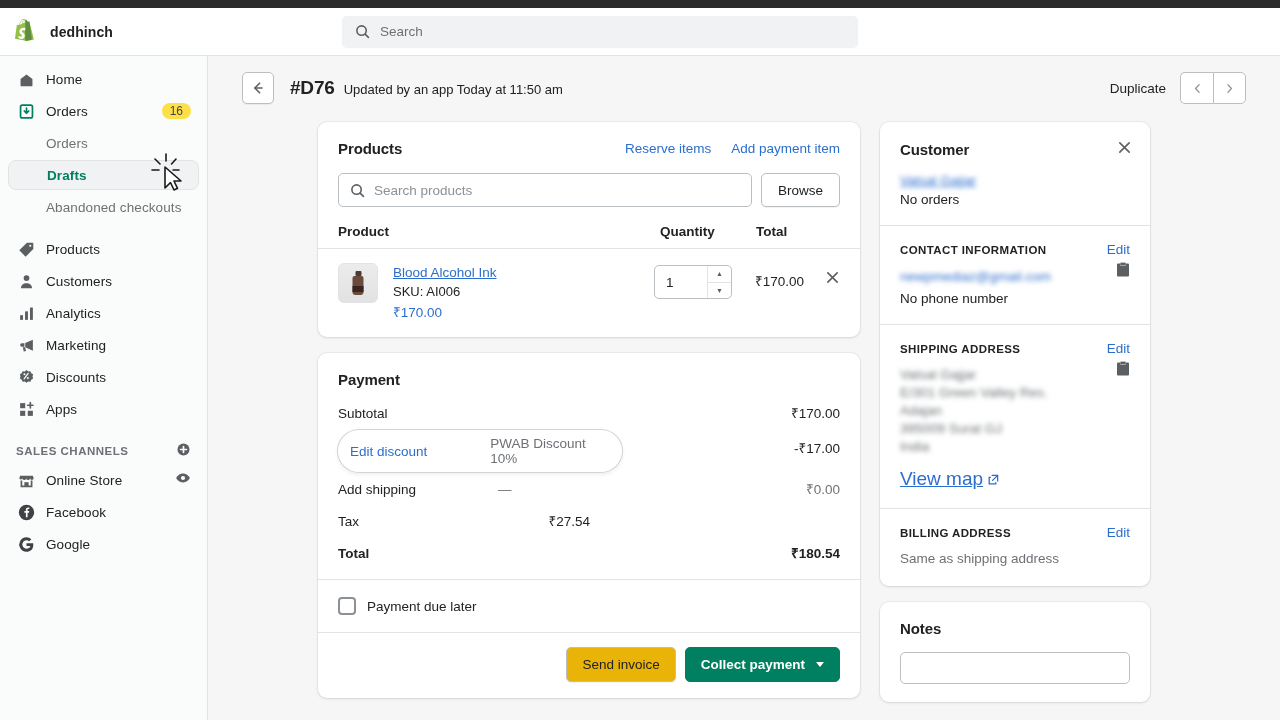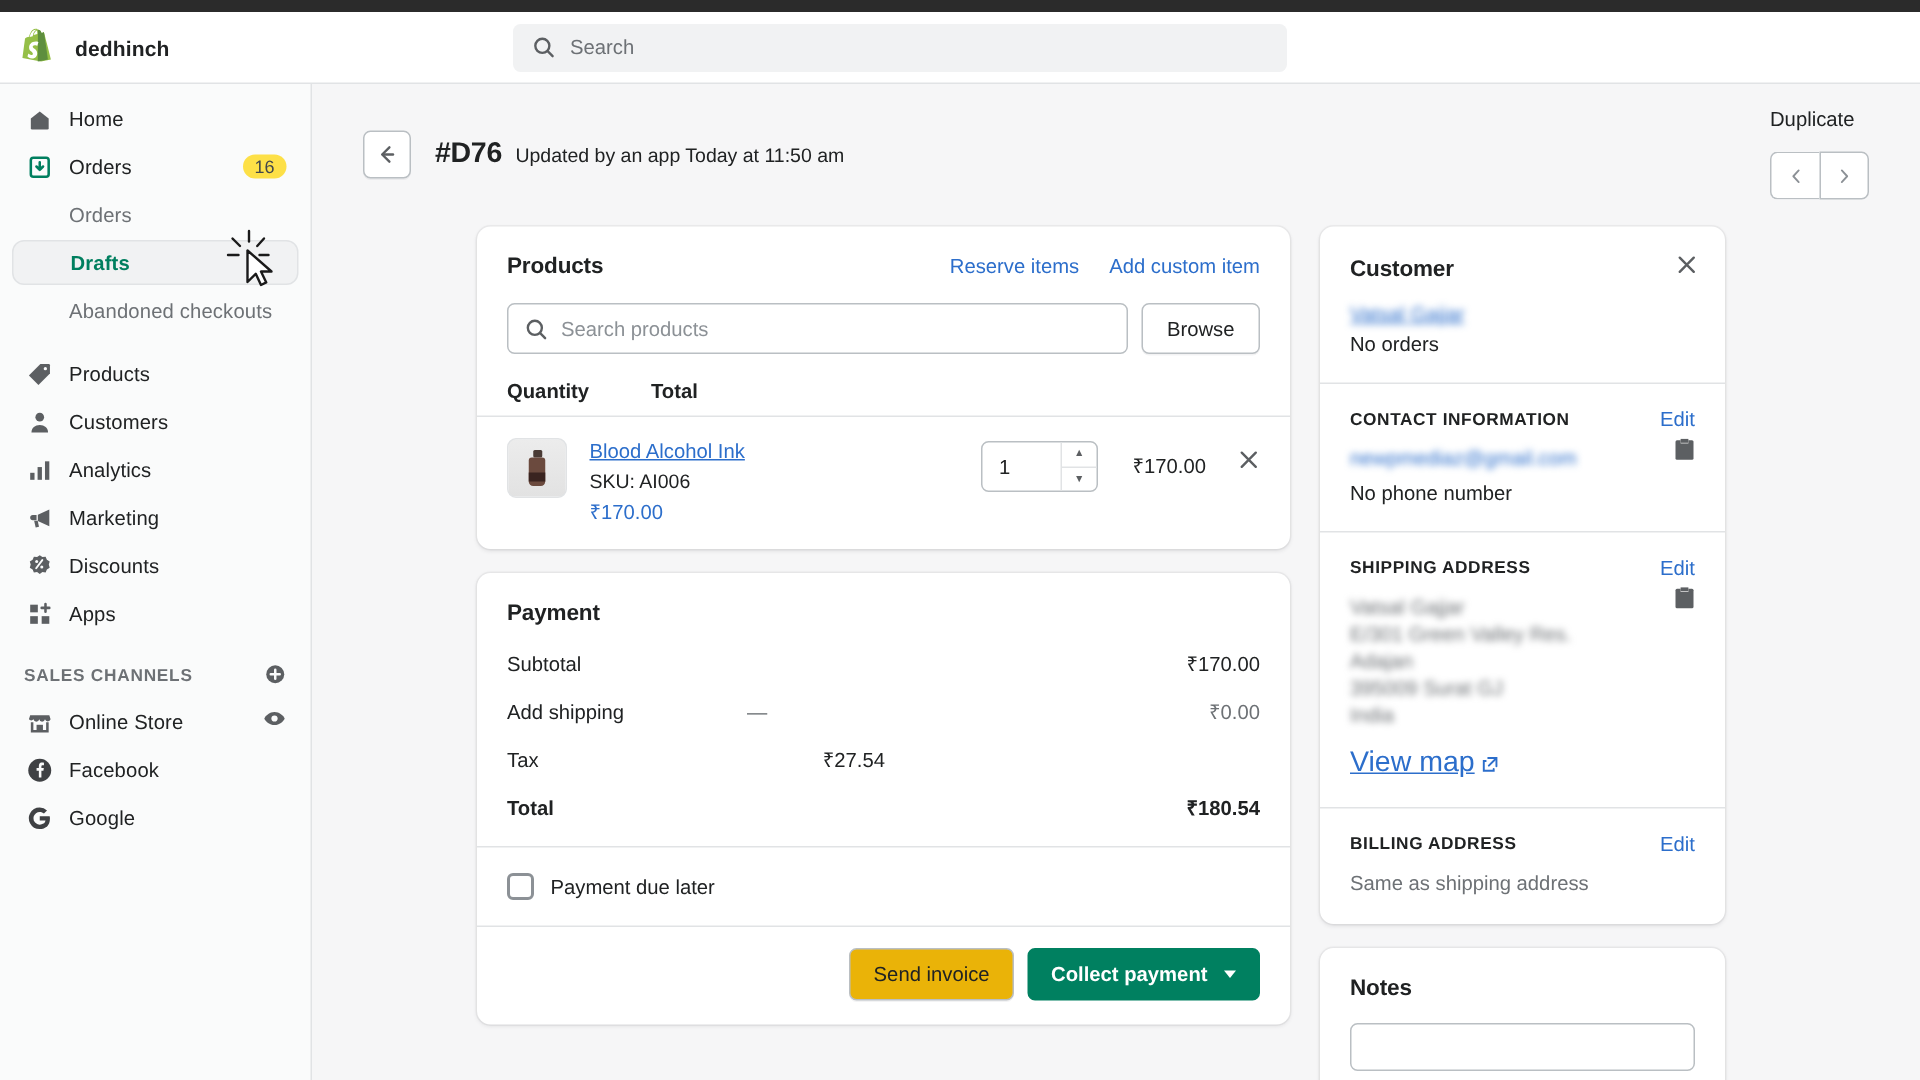--- a/index.html
+++ b/index.html
@@ -70,21 +70,21 @@
 
   .page-head { display: flex; align-items: center; width: 1004px; margin: 0 auto 18px auto; }
   .back-btn {
     width: 32px; height: 32px; border: 1px solid #babfc3; border-radius: 5px; background: #fff;
     display: flex; align-items: center; justify-content: center; cursor: pointer;
     box-shadow: 0 1px 0 rgba(22,29,37,.05);
   }
   .page-title-wrap { display: flex; align-items: baseline; gap: 9px; margin-left: 16px; flex: 1; }
   .page-title { font-size: 19px; font-weight: 600; color: #202223; letter-spacing: -.2px; }
   .page-sub { font-size: 13px; color: #202223; }
-  .head-actions { display: flex; align-items: flex-start; gap: 14px; flex-direction: column; }
+  .head-actions { display: flex; align-items: center; gap: 14px; }
   .dup-link { font-size: 13.5px; color: #202223; cursor: pointer; }
   .pager { display: flex; }
   .pager button {
     width: 33px; height: 32px; background: #fff; border: 1px solid #babfc3;
     display: flex; align-items: center; justify-content: center; cursor: pointer;
     color: #8c9196; font-size: 14px;
   }
   .pager button:first-child { border-radius: 5px 0 0 5px; border-right: none; }
   .pager button:last-child { border-radius: 0 5px 5px 0; }
 
@@ -419,36 +419,37 @@
 
     <div class="main-inner">
 
       <div class="col-left">
 
         <div class="card">
           <div class="card-head">
             <span class="card-title">Products</span>
             <div class="head-links">
               <span class="link">Reserve items</span>
-              <span class="link">Add custom item</span>
+              <span class="link">Add payment item</span>
             </div>
           </div>
 
           <div class="search-row">
             <div class="prod-search">
               <svg width="15" height="15" viewBox="0 0 16 16">
                 <circle cx="7" cy="7" r="5" fill="none" stroke="#5c5f62" stroke-width="1.7"></circle>
                 <line x1="10.8" y1="10.8" x2="14.3" y2="14.3" stroke="#5c5f62" stroke-width="1.7" stroke-linecap="round"></line>
               </svg>
               <input placeholder="Search products" style="">
             </div>
             <button class="browse-btn">Browse</button>
           </div>
 
           <div class="tbl-head">
+            <span class="th-product">Product</span>
             <span class="th-qty">Quantity</span>
             <span class="th-total">Total</span>
           </div>
           <div class="line-sep"></div>
 
           <div class="line-row">
             <div class="thumb">
               <div class="bottle">
                 <div class="cap"></div>
                   <div class="body"></div>
@@ -480,20 +481,27 @@
           <div style="padding:18px 20px 8px 20px">
             <span class="card-title">Payment</span>
           </div>
 
           <div class="pay-row">
             <span class="pay-label">Subtotal</span>
             <span class="pay-mid"></span>
             <span class="pay-amt">₹170.00</span>
           </div>
 
+          <div style="position:relative">
+            <div class="discount-pill">
+              <span class="dlabel">Edit discount</span>
+              <span class="dtag">PWAB Discount 10%</span>
+            </div>
+            <span class="discount-amt" style="top:9px">-₹17.00</span>
+          </div>
 
           <div class="pay-row">
             <span class="pay-label link">Add shipping</span>
             <span class="pay-mid">—</span>
             <span class="pay-amt" style="color:#6d7175">₹0.00</span>
           </div>
 
           <div class="pay-row">
             <span class="pay-label link">Tax</span>
             <span class="pay-amt">₹27.54</span>

